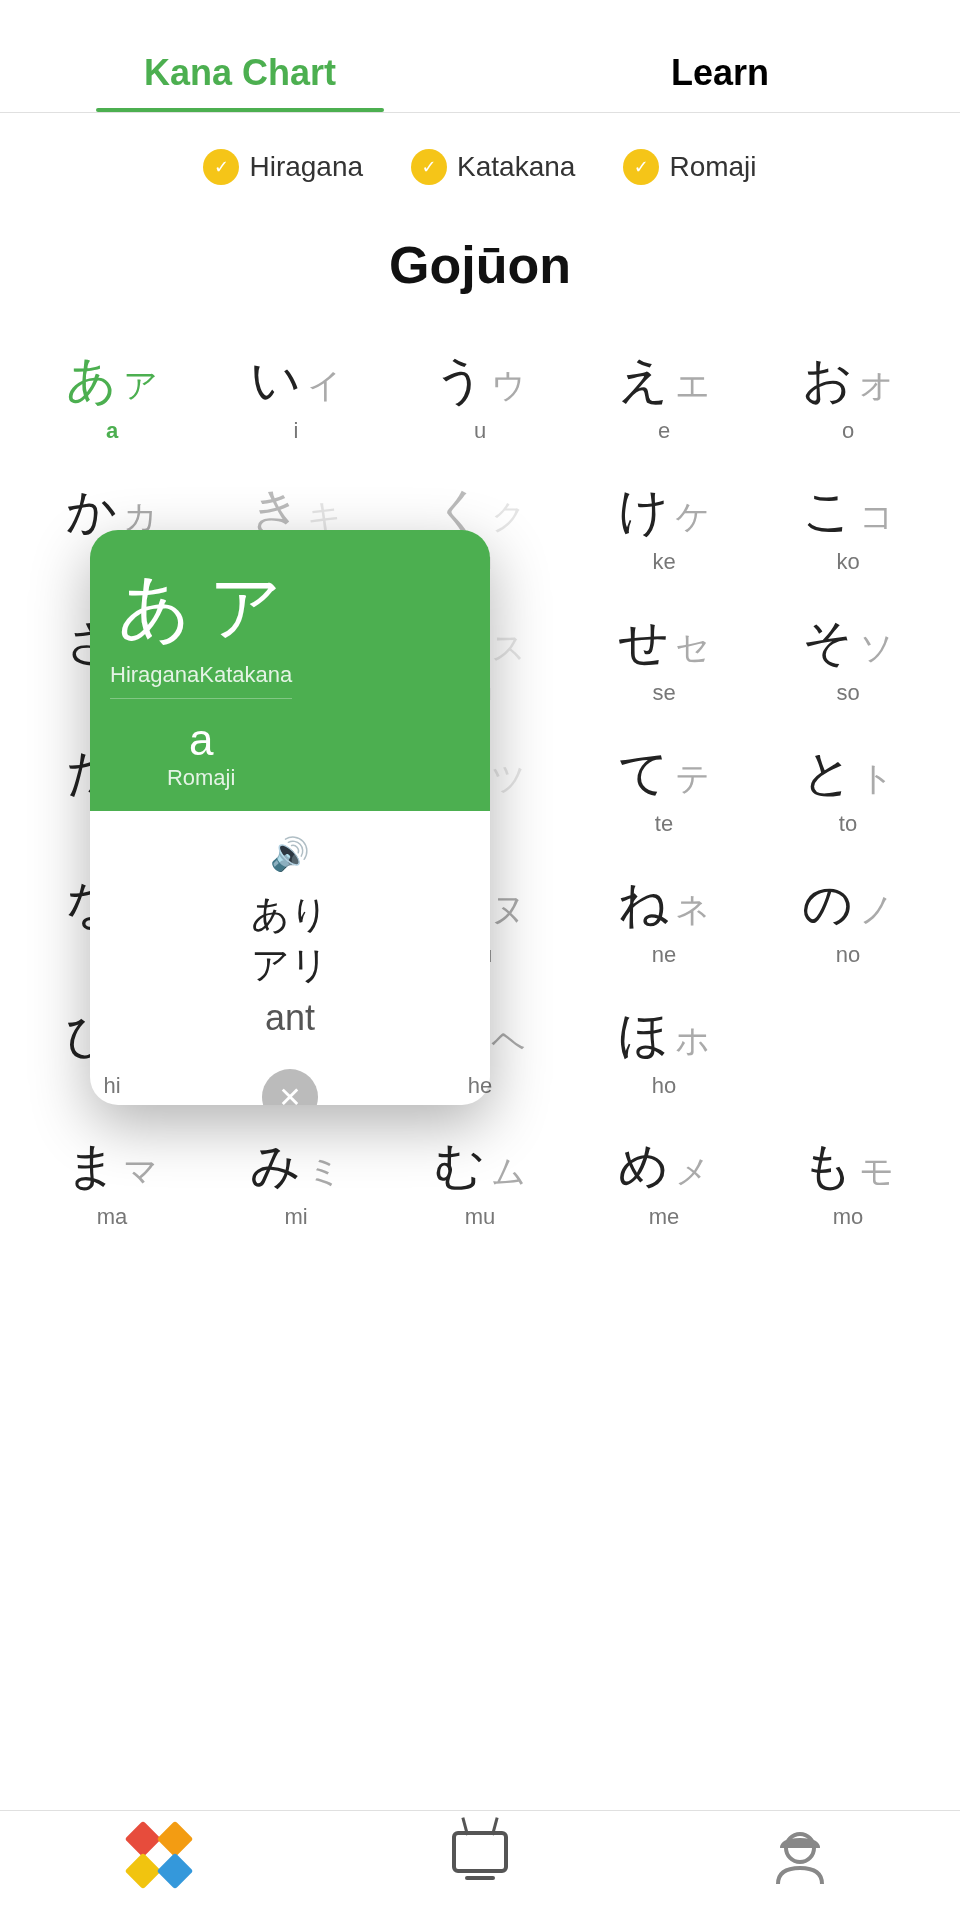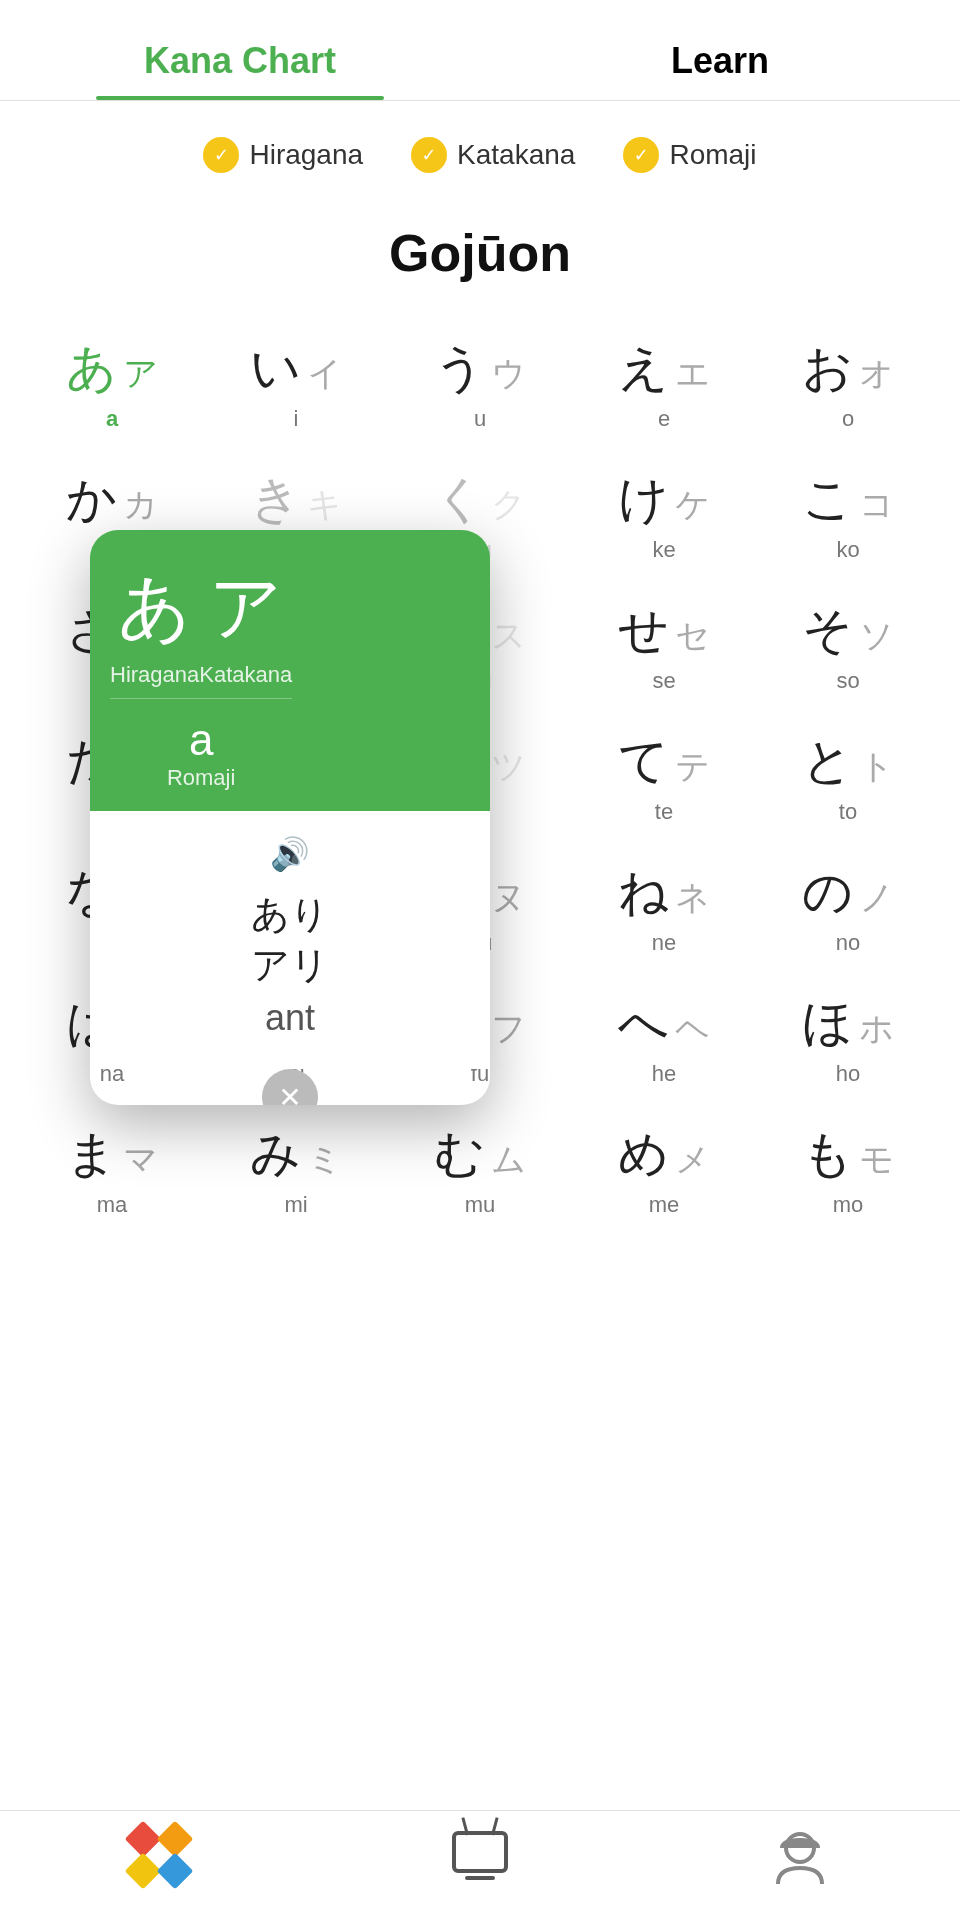--- a/index.html
+++ b/index.html
@@ -12,21 +12,21 @@
       font-family: -apple-system, 'Helvetica Neue', Arial, sans-serif;
       position: relative;
       overflow-x: hidden;
     }
 
     
     .header-tabs {
       display: flex;
       width: 100%;
       border-bottom: 1px solid #e0e0e0;
-      padding-top: 20px;
+      padding-top: 32px;
     }
 
     .tab {
       flex: 1;
       text-align: center;
       padding: 20px 0 18px;
       font-size: 36px;
       font-weight: 600;
       cursor: pointer;
       position: relative;
@@ -567,27 +567,20 @@
     <div class="kana-cell">
       <div class="kana-pair">
         <span class="hiragana">の</span>
         <span class="katakana">ノ</span>
       </div>
       <span class="romaji">no</span>
     </div>
   </div>
 
   <div class="kana-row">
-    <div class="kana-cell">
-      <div class="kana-pair">
-        <span class="hiragana">は</span>
-        <span class="katakana">ハ</span>
-      </div>
-      <span class="romaji">ha</span>
-    </div>
     <div class="kana-cell">
       <div class="kana-pair">
         <span class="hiragana">ひ</span>
         <span class="katakana">ヒ</span>
       </div>
       <span class="romaji">hi</span>
     </div>
     <div class="kana-cell">
       <div class="kana-pair">
         <span class="hiragana">ふ</span>

